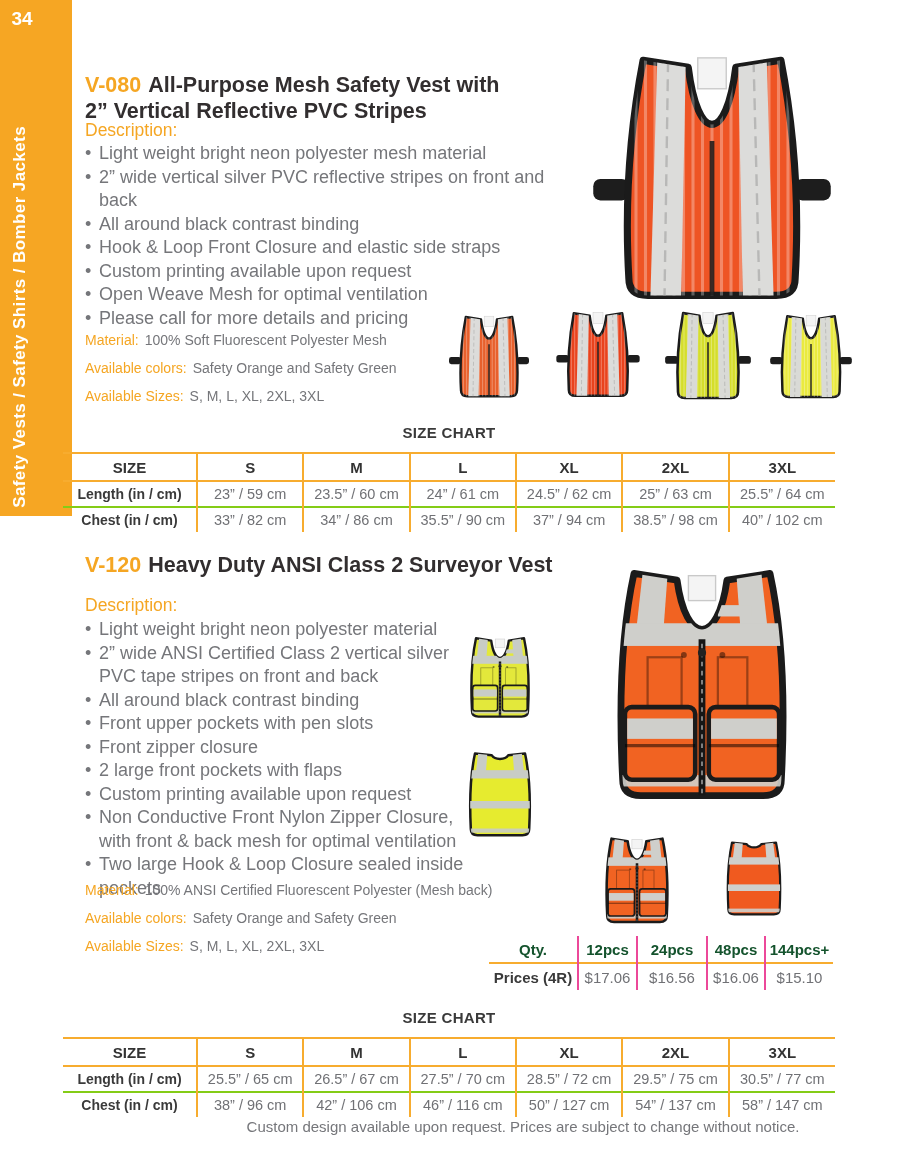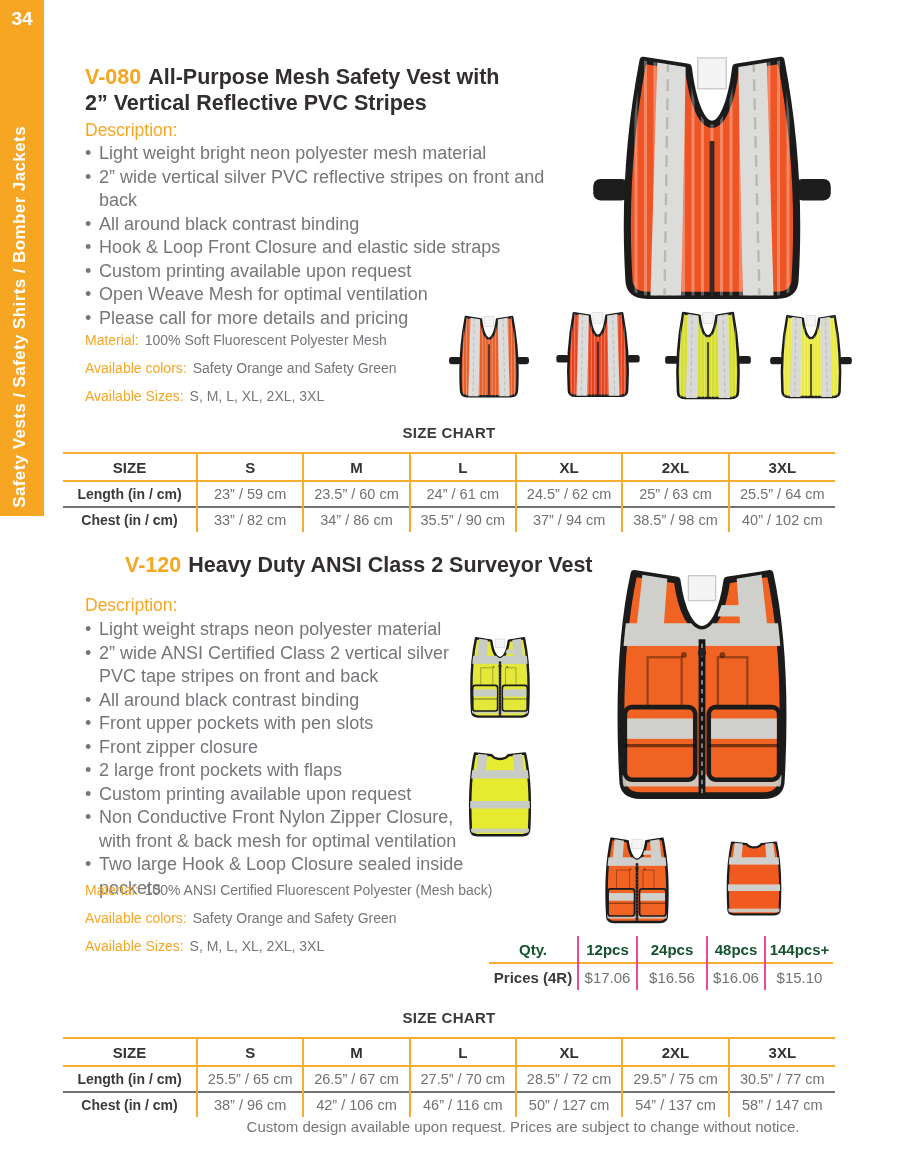--- a/index.html
+++ b/index.html
@@ -1,21 +1,21 @@
 <!DOCTYPE html>
 <html><head>
 <meta charset="utf-8">
 <style>
   html,body{margin:0;padding:0;}
   body{
     width:900px;height:1166px;position:relative;background:#ffffff;
     font-family:"Liberation Sans", sans-serif;overflow:hidden;
   }
   
-  .sidebar{position:absolute;left:0;top:0;width:44px;height:516px;background:#F6A623;}
+  .sidebar{position:absolute;left:0;top:0;width:44px;height:516px;background:#F6A623;padding-left:28px;}
   .page-num{position:absolute;top:8px;left:0;width:44px;text-align:center;
     color:#ffffff;font-weight:bold;font-size:19px;}
   .side-label{position:absolute;bottom:8px;left:10px;writing-mode:vertical-rl;
     transform:rotate(180deg);color:#ffffff;font-weight:bold;font-size:17px;
     letter-spacing:.4px;white-space:nowrap;}
   
   .title{position:absolute;left:85px;font-size:21.5px;font-weight:bold;
     color:#322E2F;line-height:26px;}
   .title .code{color:#F5A623;margin-right:7px;}
   .section-label{position:absolute;left:85px;color:#F5A623;font-size:17.5px;}
@@ -25,21 +25,21 @@
   .bullets li::before{content:"\2022";position:absolute;left:0;top:0;}
   .spec{position:absolute;left:85px;font-size:14px;line-height:28px;color:#75767A;}
   .spec .lab{color:#F5A623;margin-right:6px;}
   
   .chart-title{position:absolute;left:63px;width:772px;text-align:center;
     font-size:15px;font-weight:bold;color:#3A3A3A;letter-spacing:.3px;}
   table{border-collapse:collapse;table-layout:fixed;position:absolute;}
   .size-table{left:63px;width:772px;}
   .size-table th,.size-table td{text-align:center;padding:2px 2px;}
   .size-table tr.head{border-top:2px solid #F7AC2F;border-bottom:2px solid #F7AC2F;}
-  .size-table tr.r1{border-bottom:2px solid #737373;}
+  .size-table tr.r1{border-bottom:2px solid #84cc16;}
   .size-table th+th,.size-table td+td{border-left:2px solid #F7AC2F;}
   .size-table tr.head th{font-size:15px;color:#333333;height:22px;}
   .size-table td{font-size:14.5px;color:#707175;height:20px;}
   .size-table td.rowlab{font-weight:bold;color:#3A3A3A;font-size:14px;}
   .price-table{left:489px;top:936px;width:344px;}
   .price-table th,.price-table td{text-align:center;padding:2px 2px;height:22px;}
   .price-table tr.head{border-bottom:2px solid #F7AC2F;}
   .price-table th+th,.price-table td+td{border-left:2px solid #ec4899;}
   .price-table th{font-size:15px;color:#14532d;font-weight:bold;}
   .price-table td{font-size:15px;color:#707175;}
@@ -117,21 +117,21 @@
       </g>
     </symbol>
   </defs>
 </svg>
 
 <div class="sidebar">
   <div class="page-num">34</div>
   <div class="side-label">Safety Vests / Safety Shirts / Bomber Jackets</div>
 </div>
 
-<div class="title" style="top:64px;">
+<div class="title" style="top:72px;">
   <div><span class="code">V-080</span><span>All-Purpose Mesh Safety Vest with</span></div>
   <div>2” Vertical Reflective PVC Stripes</div>
 </div>
 
 <div class="section-label" style="top:120px;">Description:</div>
 
 <ul class="bullets" style="top:142px;width:460px;">
   <li>Light weight bright neon polyester mesh material</li>
   <li>2” wide vertical silver PVC reflective stripes on front and back</li>
   <li>All around black contrast binding</li>
@@ -208,28 +208,28 @@
     <td>33” / 82 cm</td>
     <td>34” / 86 cm</td>
     <td>35.5” / 90 cm</td>
     <td>37” / 94 cm</td>
     <td>38.5” / 98 cm</td>
     <td>40” / 102 cm</td>
   </tr>
 </tbody>
   </table>
 
-<div class="title" style="top:552px;margin-left:40px;">
+<div class="title" style="top:552px;">
   <div><span class="code">V-120</span><span>Heavy Duty ANSI Class 2 Surveyor Vest</span></div>
 </div>
 
 <div class="section-label" style="top:595px;">Description:</div>
 
 <ul class="bullets" style="top:618px;width:400px;">
-  <li>Light weight straps neon polyester material</li>
+  <li>Light weight bright neon polyester material</li>
   <li>2” wide ANSI Certified Class 2 vertical silver PVC tape stripes on front and back</li>
   <li>All around black contrast binding</li>
   <li>Front upper pockets with pen slots</li>
   <li>Front zipper closure</li>
   <li>2 large front pockets with flaps</li>
   <li>Custom printing available upon request</li>
   <li>Non Conductive Front Nylon Zipper Closure, with front &amp; back mesh for optimal ventilation</li>
   <li>Two large Hook &amp; Loop Closure sealed inside pockets</li>
 </ul>
 

